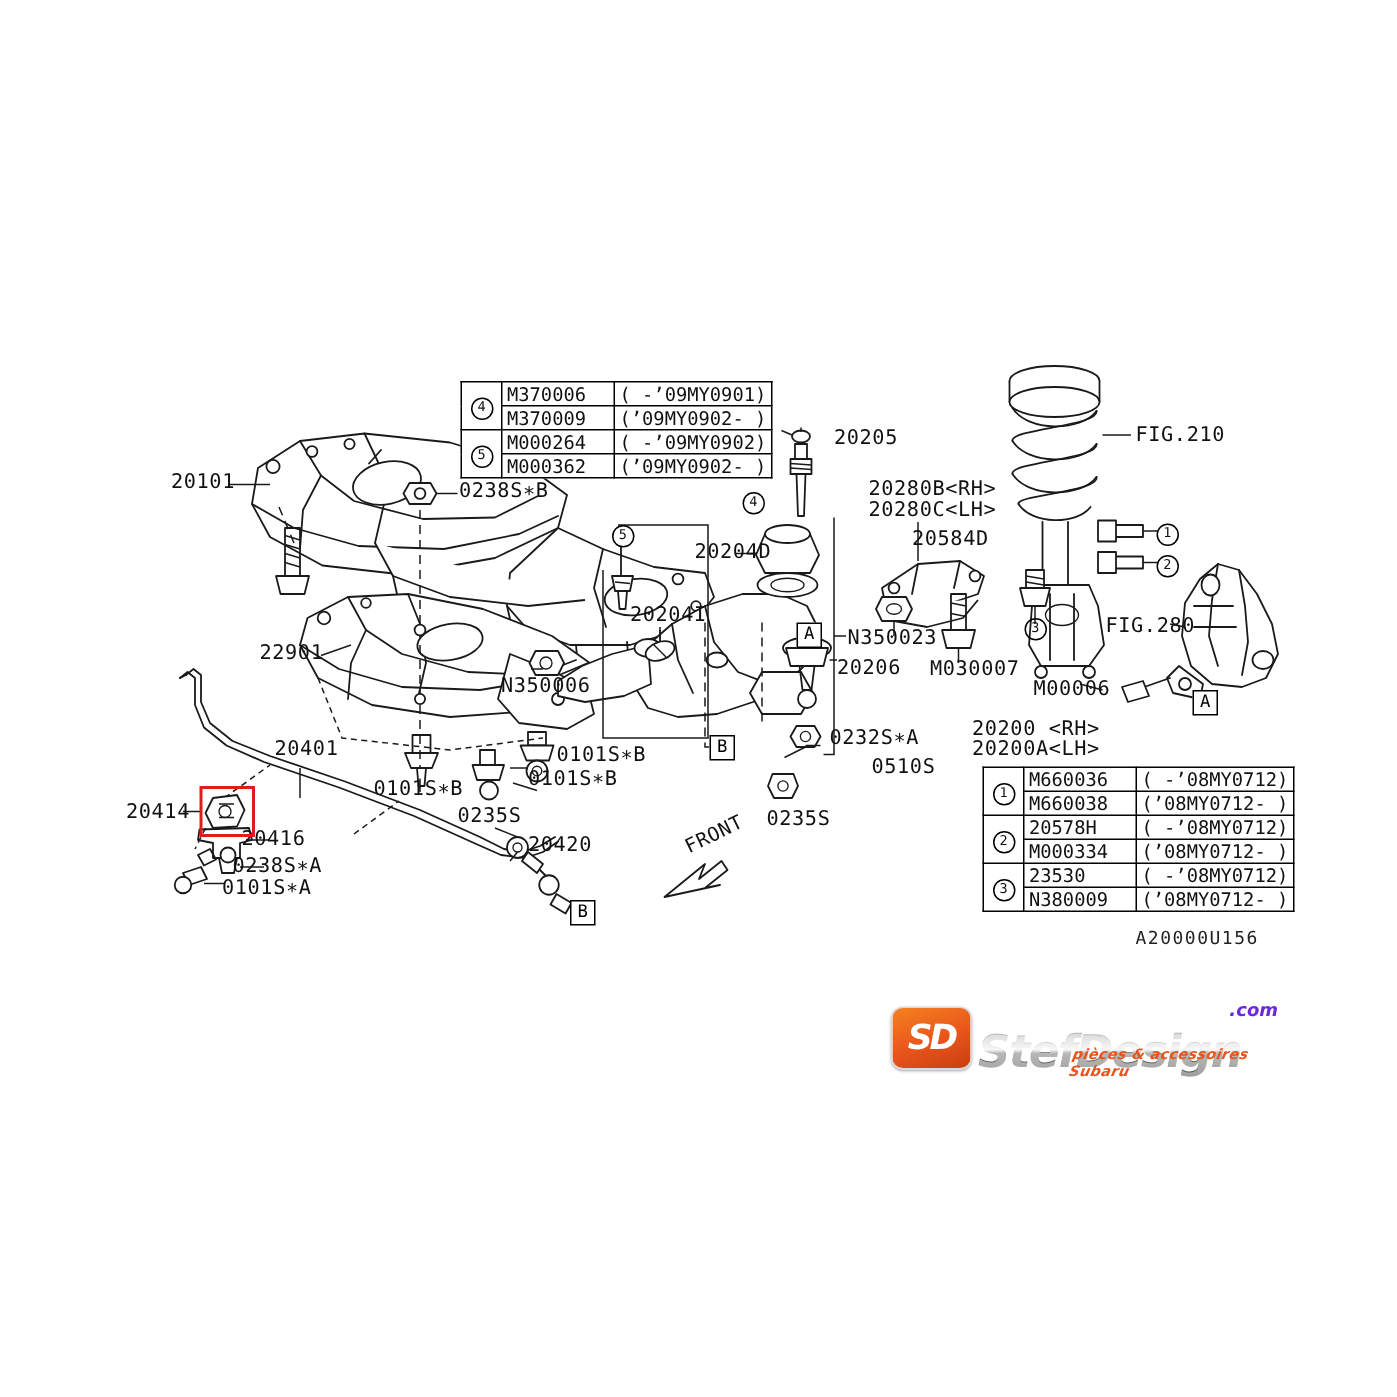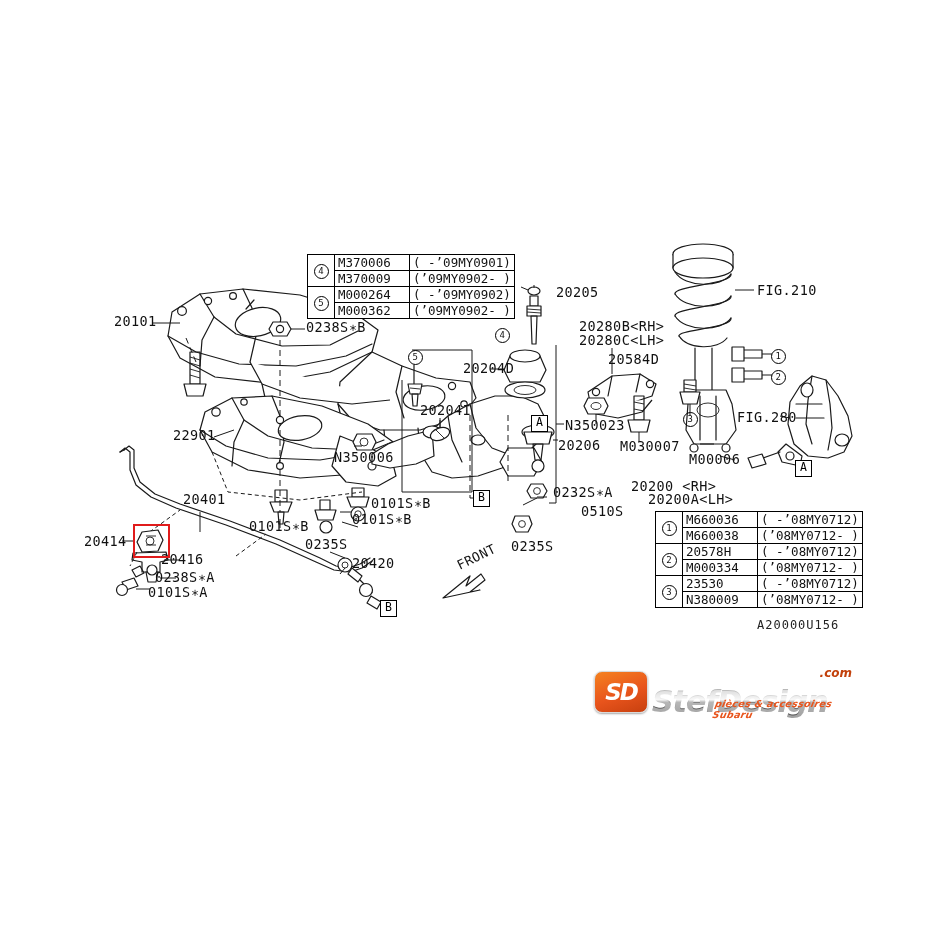--- a/index.html
+++ b/index.html
@@ -30,21 +30,21 @@
   .lgbadge span{position:absolute;left:0;top:0;width:52px;height:40px;line-height:40px;
       text-align:center;color:#fff;font-family:"DejaVu Sans",sans-serif;font-size:23px;
       font-weight:bold;font-style:italic;letter-spacing:-2px;}
   .lgname{position:absolute;left:58px;top:16px;font-family:"DejaVu Sans",sans-serif;
       font-size:30px;font-weight:bold;font-style:italic;letter-spacing:-1px;
       color:#6e6e6e;
       background:linear-gradient(180deg,#9a9a9a 0%,#efefef 45%,#6f6f6f 52%,#3b3b3b 100%);
       -webkit-background-clip:text;background-clip:text;-webkit-text-fill-color:transparent;
       text-shadow:0 1px 0 rgba(255,255,255,.5);}
   .lgdot{position:absolute;right:-2px;top:-2px;font-family:"DejaVu Sans",sans-serif;
-      font-size:12px;font-weight:bold;font-style:italic;color:#c2410c;letter-spacing:0;}
+      font-size:12px;font-weight:bold;font-style:italic;color:#6d28d9;letter-spacing:0;}
   .lgtag{position:absolute;left:120px;top:30px;font-family:"DejaVu Sans",sans-serif;
       font-size:9.5px;font-style:italic;font-weight:bold;color:#e8541c;letter-spacing:.3px;
       transform:skewX(-12deg);}
 </style>
 </head>
 <body>
 
 <svg id="canvas" viewBox="0 0 931 931">
   <defs>
     <style>
@@ -378,21 +378,21 @@
 <div class="lbl" style="left:553px;top:485px">0232S∗A</div>
 <div class="lbl" style="left:581px;top:504px">0510S</div>
 <div class="lbl" style="left:511px;top:539px">0235S</div>
 <div class="lbl" style="left:556px;top:285px">20205</div>
 <div class="lbl" style="left:579px;top:319px">20280B&lt;RH&gt;</div>
 <div class="lbl" style="left:579px;top:333px">20280C&lt;LH&gt;</div>
 <div class="lbl" style="left:608px;top:352px">20584D</div>
 <div class="lbl" style="left:757px;top:283px">FIG.210</div>
 <div class="lbl" style="left:737px;top:410px">FIG.280</div>
 <div class="lbl" style="left:689px;top:452px">M00006</div>
-<div class="lbl" style="left:631px;top:479px">20200 &lt;RH&gt;</div>
+<div class="lbl" style="left:648px;top:479px">20200 &lt;RH&gt;</div>
 <div class="lbl" style="left:648px;top:492px">20200A&lt;LH&gt;</div>
 
 <div class="lbl" style="left:455px;top:560px;transform:rotate(-26deg);transform-origin:left top;font-size:13px">FRONT</div>
 
 <div class="sqbox" style="left:531px;top:415px">A</div>
 <div class="sqbox" style="left:473px;top:490px">B</div>
 <div class="sqbox" style="left:795px;top:460px">A</div>
 <div class="sqbox" style="left:380px;top:600px">B</div>
 
 <div class="hl" style="left:133px;top:524px;width:33px;height:30px"></div>

